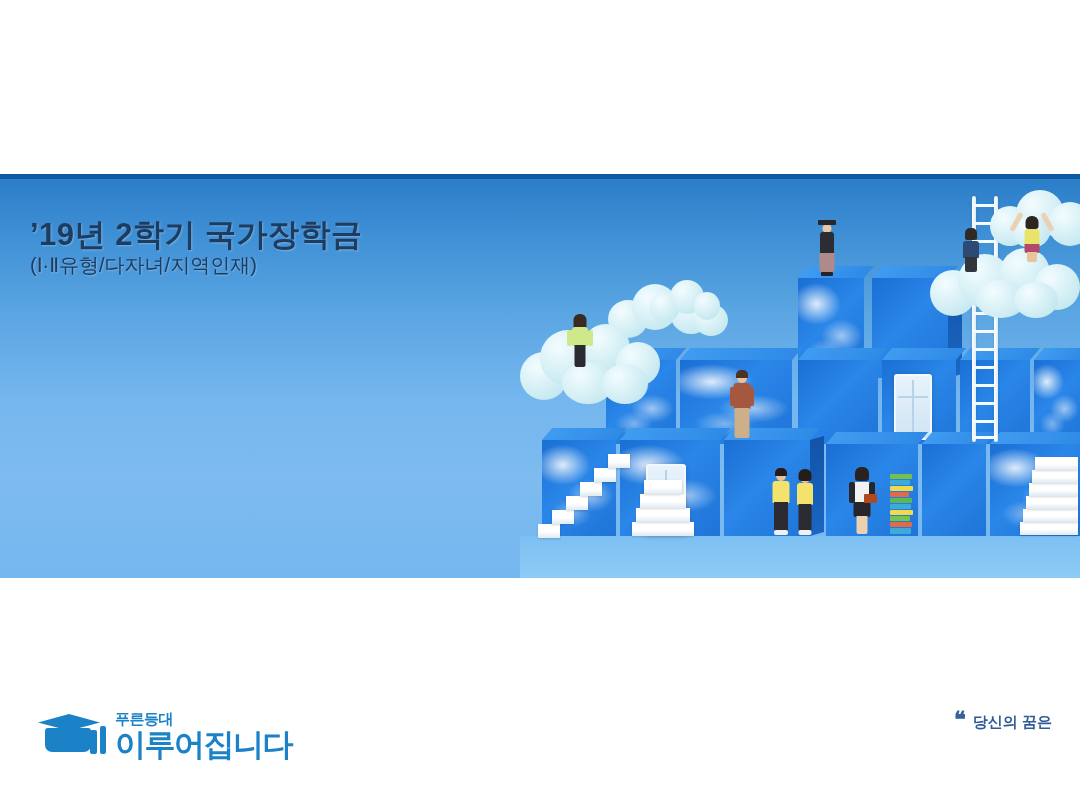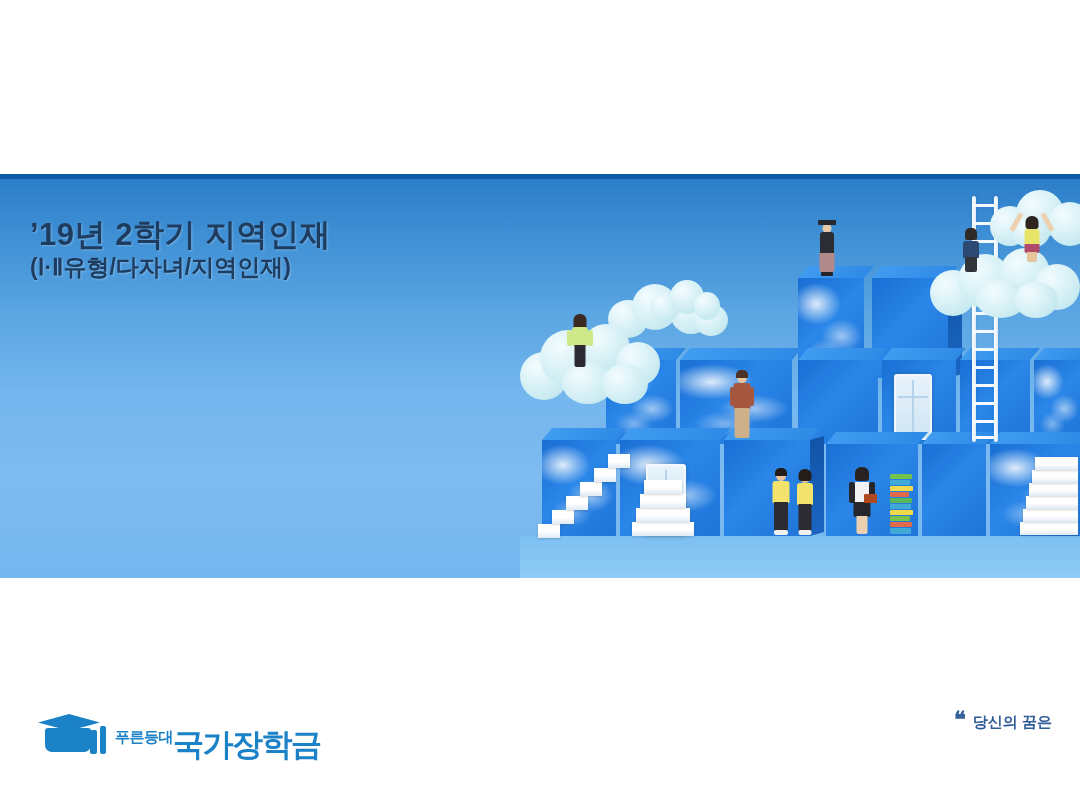--- a/index.html
+++ b/index.html
@@ -29,21 +29,21 @@
 
   
   .title-wrap{position:absolute;left:30px;top:44px;z-index:20;}
   .title-line1{
     font-size:31px;font-weight:bold;color:#1d3c60;
     letter-spacing:0.5px;line-height:1.12;
     text-shadow:1px 1px 2px rgba(255,255,255,.28);
     white-space:nowrap;
   }
   .title-line2{
-    font-size:23px;font-weight:bold;color:#1d3c60;
+    font-size:20px;font-weight:normal;color:#1d3c60;
     letter-spacing:0px;line-height:1.25;
     text-shadow:1px 1px 2px rgba(255,255,255,.28);
     white-space:nowrap;
   }
 
   .headline{
     position:absolute;left:40px;top:148px;z-index:20;
     font-size:70px;font-weight:bold;color:#2f6ea8;
     letter-spacing:6px;white-space:nowrap;
     text-shadow:
@@ -143,21 +143,21 @@
     background:#1b82c8;border-radius:3px 3px 7px 7px;
   }
   .cap .tassel{
     position:absolute;left:52px;top:22px;width:7px;height:24px;
     background:#1b82c8;border-radius:2px;
   }
   .cap .tassel2{
     position:absolute;left:62px;top:18px;width:6px;height:28px;
     background:#1b82c8;border-radius:2px;
   }
-  .logo-text{display:flex;flex-direction:row;line-height:1;}
+  .logo-text{display:flex;flex-direction:column;line-height:1;}
   .logo-sub{
     font-size:15px;font-weight:bold;color:#1b82c8;
     letter-spacing:-0.5px;margin-bottom:3px;
   }
   .logo-main{
     font-size:31px;font-weight:bold;color:#1b82c8;
     letter-spacing:-1.5px;
   }
 
   .tagline{
@@ -396,37 +396,37 @@
       <span style="top:24px;width:22px;height:5px;background:#5ab85a;"></span>
       <span style="top:30px;width:21px;height:5px;background:#3fa9d8;"></span>
       <span style="top:36px;width:23px;height:5px;background:#f0d94a;"></span>
       <span style="top:42px;width:20px;height:5px;background:#7bc44c;"></span>
       <span style="top:48px;width:22px;height:5px;background:#e06a4a;"></span>
       <span style="top:54px;width:21px;height:6px;background:#3fa9d8;"></span>
     </div>
   </div>
 
   <div class="title-wrap">
-    <div class="title-line1">’19년 2학기 지역인재</div>
+    <div class="title-line1">’19년 2학기 국가장학금</div>
     <div class="title-line2">(Ⅰ·Ⅱ유형/다자녀/지역인재)</div>
   </div>
 
 
 </div>
 
 <div class="logo-wrap">
   <div class="cap">
     <div class="mortar"></div>
     <div class="base"></div>
     <div class="tassel"></div>
     <div class="tassel2"></div>
   </div>
   <div class="logo-text">
     <div class="logo-sub">푸른등대</div>
-    <div class="logo-main">국가장학금</div>
+    <div class="logo-main">이루어집니다</div>
   </div>
 </div>
 
 <div class="tagline">
   <div class="row">
     <span class="q open">❝</span>
     <span>당신의 꿈은</span>
   </div>
 </div>
 

